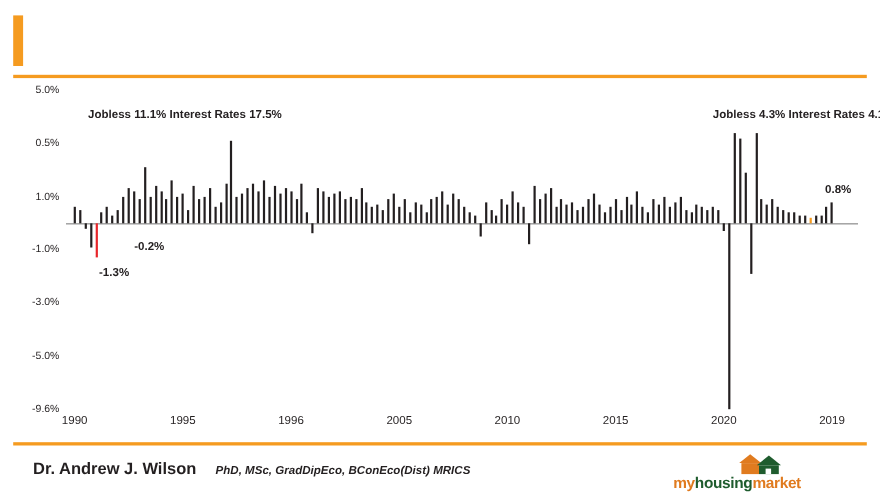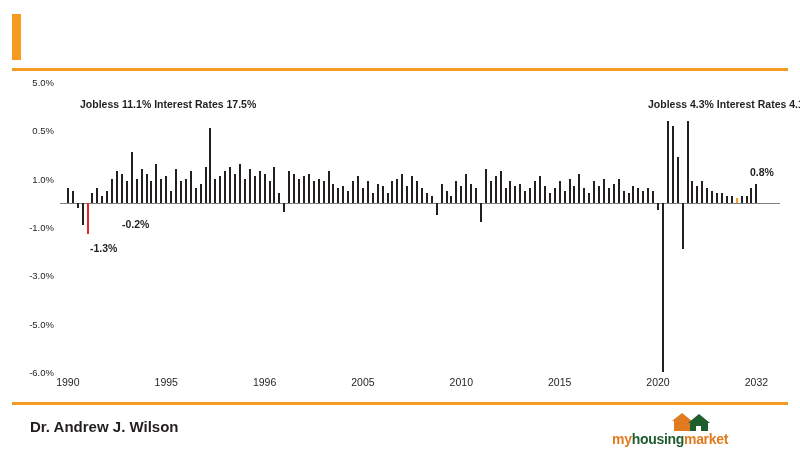--- a/index.html
+++ b/index.html
@@ -184,21 +184,21 @@
       <div class="annot annot-right-top">Jobless 4.3%   Interest Rates 4.15%</div>
       <div class="annot annot-neg02">-0.2%</div>
       <div class="annot annot-neg13">-1.3%</div>
       <div class="annot annot-08">0.8%</div>
     <div class="y-label" style="top: 0px;">5.0%</div>
         <div class="y-label" style="top: 48.3333px;">0.5%</div>
         <div class="y-label" style="top: 96.6667px;">1.0%</div>
         <div class="y-label" style="top: 145px;">-1.0%</div>
         <div class="y-label" style="top: 193.333px;">-3.0%</div>
         <div class="y-label" style="top: 241.667px;">-5.0%</div>
-        <div class="y-label" style="top: 290px;">-6.0%</div>
+        <div class="y-label" style="top: 290px;">-9.6%</div>
         <div class="zero-axis" style="top: 120.833px;"></div>
         <div class="bar" title="1990 Q1: 0.6%" style="left: 6.86885px; top: 106.333px; height: 14.5px;"></div>
         <div class="bar" title="1990 Q2: 0.5%" style="left: 11.7869px; top: 108.75px; height: 12.0833px;"></div>
         <div class="bar neg" title="1990 Q3: -0.2%" style="left: 16.7049px; top: 120.833px; height: 4.83333px;"></div>
         <div class="bar neg" title="1990 Q4: -0.9%" style="left: 21.623px; top: 120.833px; height: 21.75px;"></div>
         <div class="bar neg red" title="1991 Q1: -1.3%" style="left: 26.541px; top: 120.833px; height: 31.4167px;"></div>
         <div class="bar" title="1991 Q2: 0.4%" style="left: 31.459px; top: 111.167px; height: 9.66667px;"></div>
         <div class="bar" title="1991 Q3: 0.6%" style="left: 36.377px; top: 106.333px; height: 14.5px;"></div>
         <div class="bar" title="1991 Q4: 0.3%" style="left: 41.2951px; top: 113.583px; height: 7.25px;"></div>
         <div class="bar" title="1992 Q1: 0.5%" style="left: 46.2131px; top: 108.75px; height: 12.0833px;"></div>
@@ -334,26 +334,27 @@
         <div class="bar" title="2024 Q3: 0.3%" style="left: 685.557px; top: 113.583px; height: 7.25px;"></div>
         <div class="bar" title="2024 Q4: 0.6%" style="left: 690.475px; top: 106.333px; height: 14.5px;"></div>
         <div class="bar" title="2025 Q1: 0.8%" style="left: 695.393px; top: 101.5px; height: 19.3333px;"></div>
         <div class="x-label" style="left: 7.86885px;">1990</div>
         <div class="x-label" style="left: 106.23px;">1995</div>
         <div class="x-label" style="left: 204.59px;">1996</div>
         <div class="x-label" style="left: 302.951px;">2005</div>
         <div class="x-label" style="left: 401.311px;">2010</div>
         <div class="x-label" style="left: 499.672px;">2015</div>
         <div class="x-label" style="left: 598.033px;">2020</div>
-        <div class="x-label" style="left: 696.393px;">2032</div>
+        <div class="x-label" style="left: 696.393px;">2019</div>
       </div>
   </div>
 
   <div class="rule-bottom"></div>
   <div class="footer-name">Dr. Andrew J. Wilson</div>
+  <div class="footer-quals">PhD, MSc, GradDipEco, BConEco(Dist) MRICS</div>
 
   <div class="logo">
     <svg class="logo-house" viewBox="0 0 46 22">
       <polygon points="4,11 14,3 24,11" fill="#E07B1F"></polygon>
       <rect x="6" y="11" width="16" height="10" fill="#E07B1F"></rect>
       <polygon points="20,13 31,4 42,13" fill="#1F5C2E"></polygon>
       <rect x="22" y="13" width="18" height="8" fill="#1F5C2E"></rect>
       <rect x="28" y="16" width="5" height="5" fill="#ffffff"></rect>
     </svg>
     <div class="logo-text">

